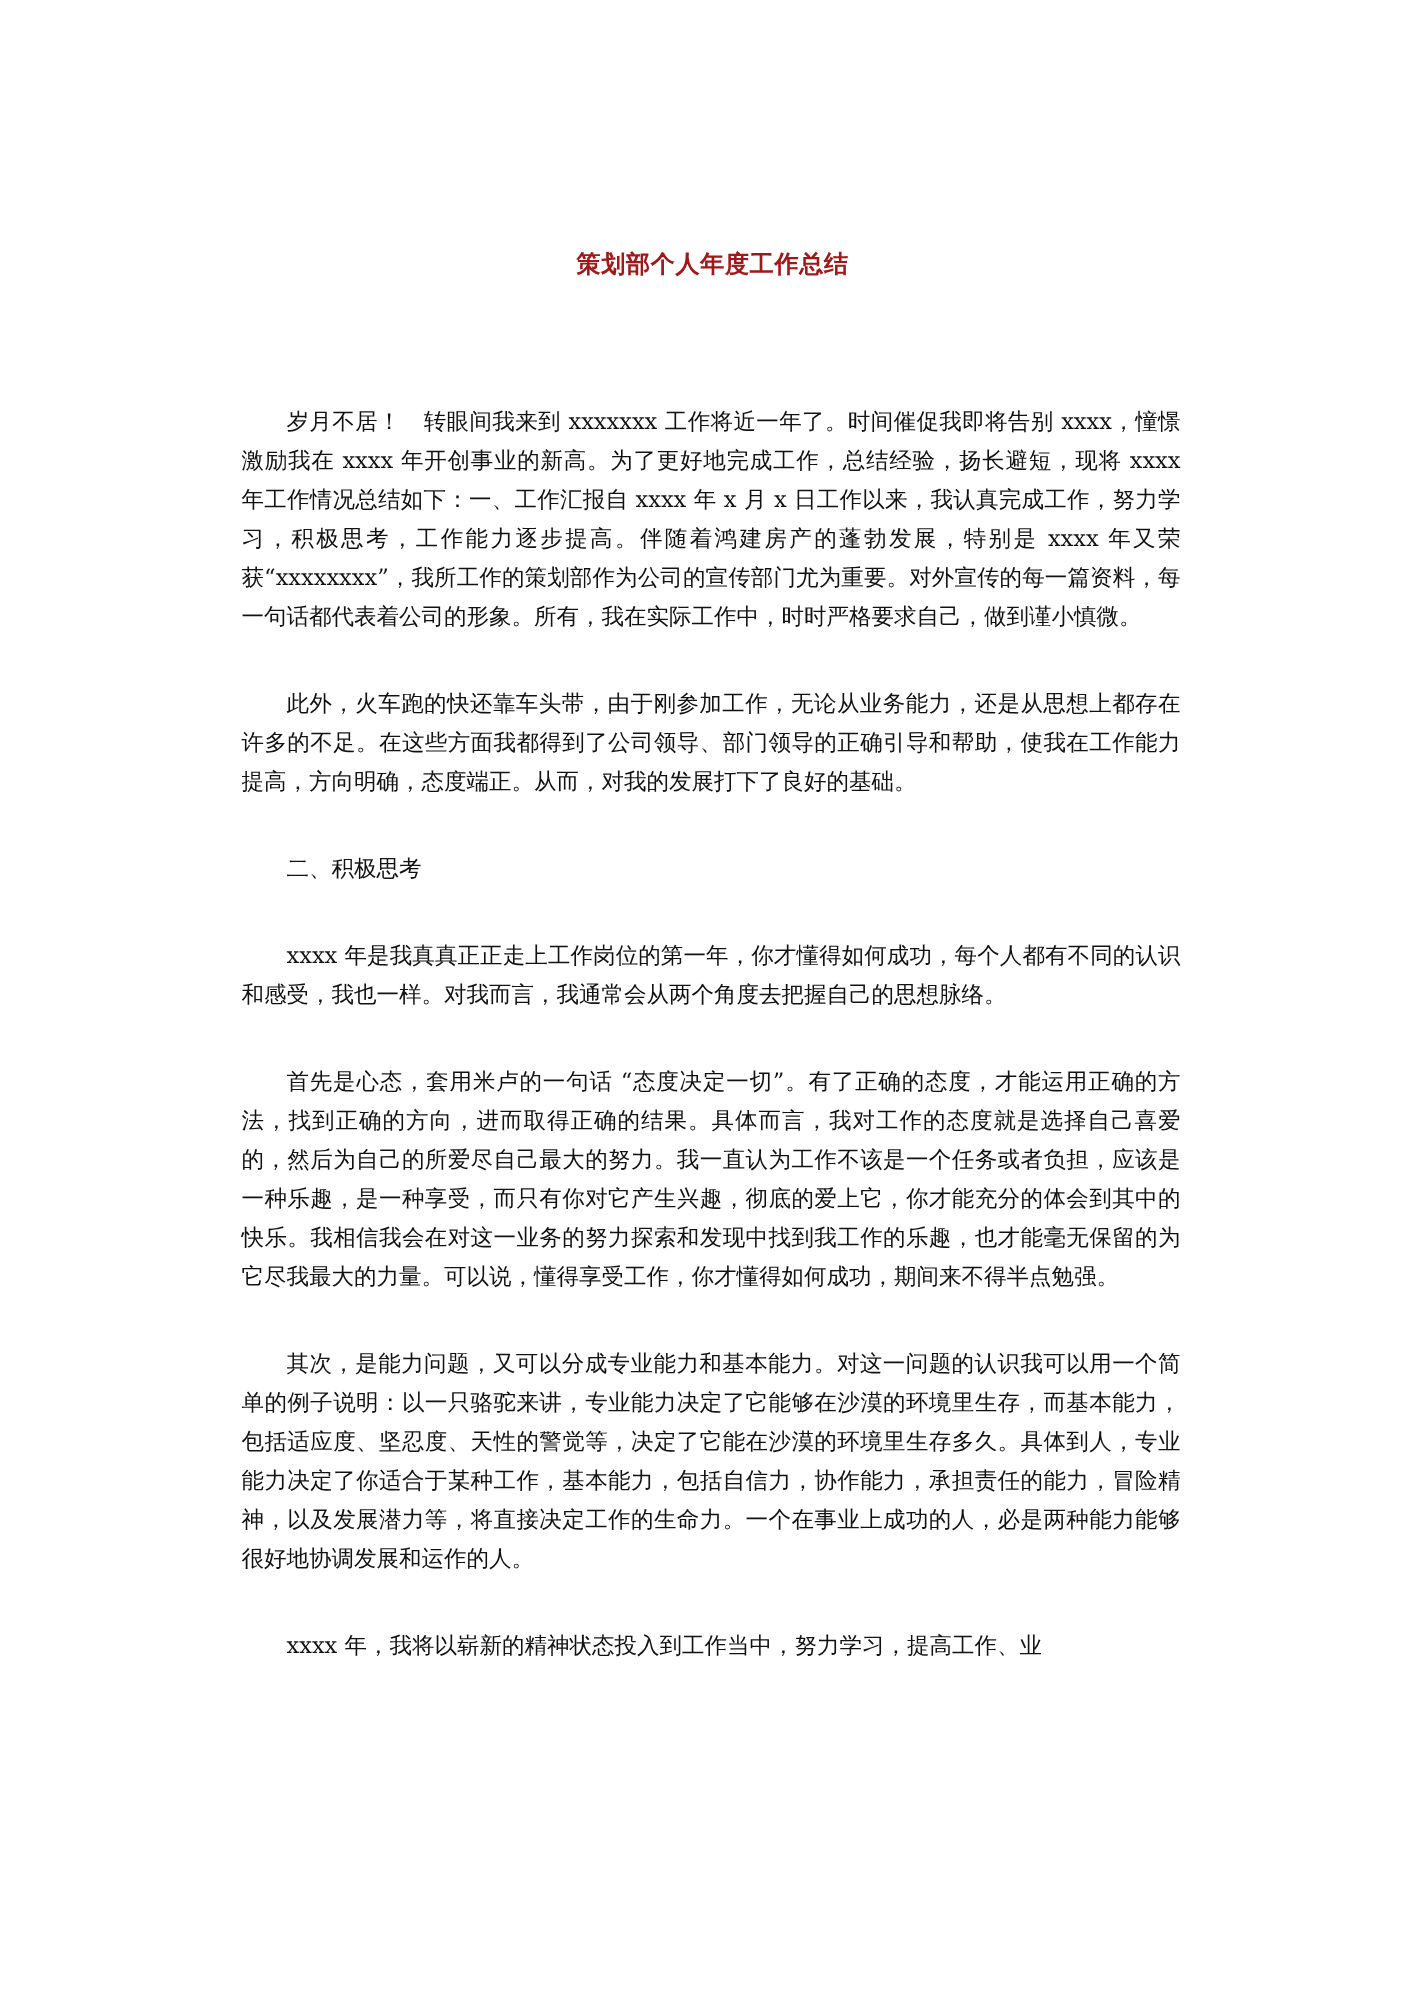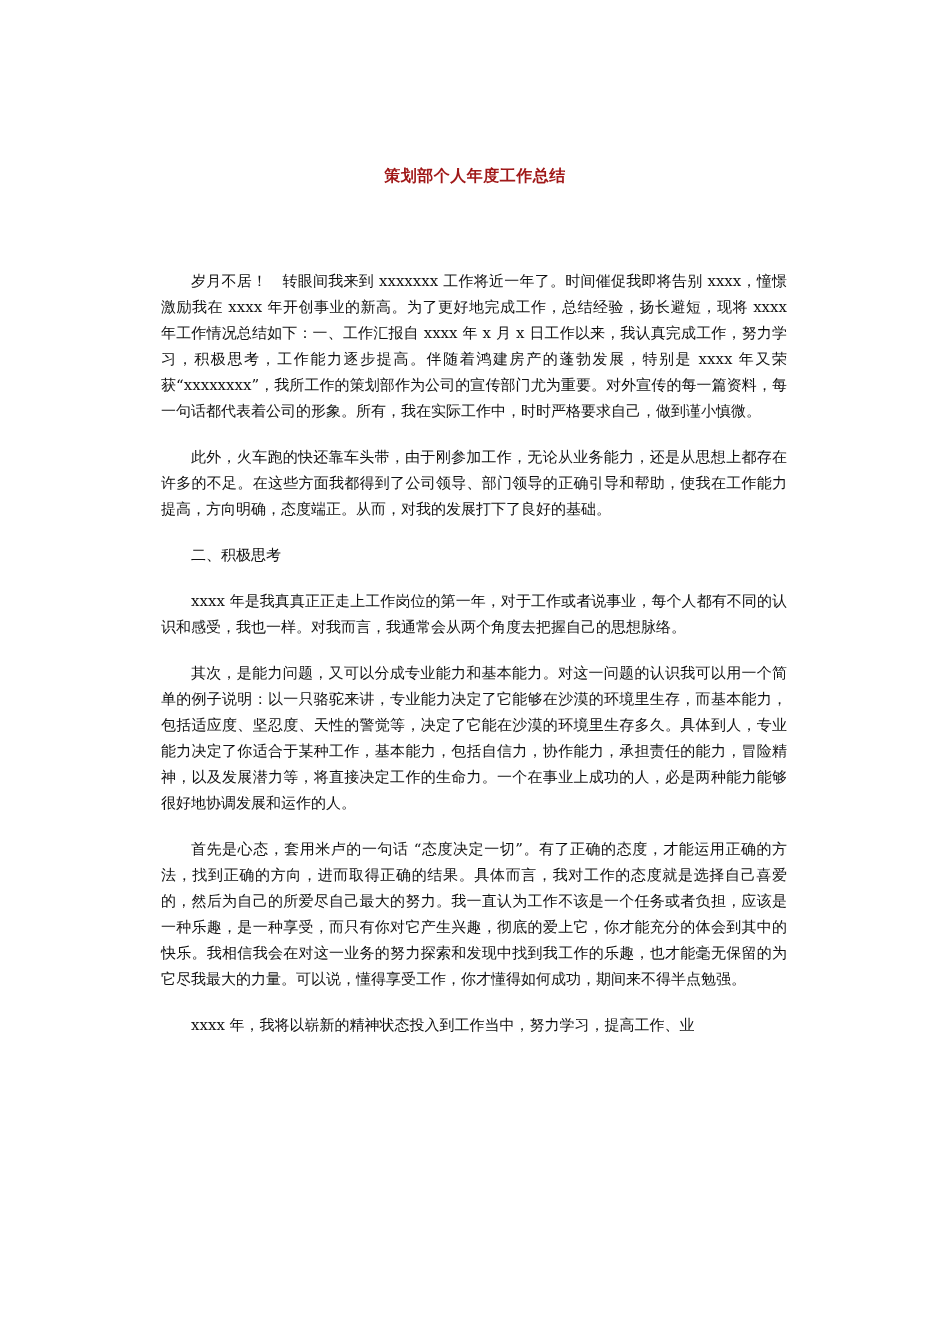--- a/index.html
+++ b/index.html
@@ -5,30 +5,30 @@
   html, body { margin: 0; padding: 0; background: #ffffff; }
   body { width: 950px; height: 1344px; position: relative; overflow: hidden;
          font-family: "DejaVu Serif", "Liberation Serif", serif; color: #111; }
   .page { position: absolute; left: 0; top: 0; width: 950px; height: 1344px; background: #fff; padding-left: 42px; }
   .title { position: absolute; top: 166px; left: 0; width: 950px; text-align: center;
            font-family: "DejaVu Sans", "Liberation Sans", sans-serif;
            font-size: 16px; font-weight: bold; color: #a01818; letter-spacing: 0.5px; }
   .body { position: absolute; left: 161px; top: 268px; width: 626px; }
   .para { margin: 0; font-size: 15px; line-height: 26px; text-indent: 2em;
           text-align: justify; text-justify: inter-character; }
-  .para + .para { margin-top: 20px; }
+  .para + .para { margin-top: 32px; }
   .heading { text-indent: 2em; }
 </style>
 </head>
 <body>
 
 <div class="page">
   <div class="title">策划部个人年度工作总结</div>
   <div class="body">
     <p class="para">岁月不居！　转眼间我来到 xxxxxxx 工作将近一年了。时间催促我即将告别 xxxx，憧憬激励我在 xxxx 年开创事业的新高。为了更好地完成工作，总结经验，扬长避短，现将 xxxx 年工作情况总结如下：一、工作汇报自 xxxx 年 x 月 x 日工作以来，我认真完成工作，努力学习，积极思考，工作能力逐步提高。伴随着鸿建房产的蓬勃发展，特别是 xxxx 年又荣获“xxxxxxxx”，我所工作的策划部作为公司的宣传部门尤为重要。对外宣传的每一篇资料，每一句话都代表着公司的形象。所有，我在实际工作中，时时严格要求自己，做到谨小慎微。</p>
     <p class="para">此外，火车跑的快还靠车头带，由于刚参加工作，无论从业务能力，还是从思想上都存在许多的不足。在这些方面我都得到了公司领导、部门领导的正确引导和帮助，使我在工作能力提高，方向明确，态度端正。从而，对我的发展打下了良好的基础。</p>
     <p class="para heading">二、积极思考</p>
-    <p class="para">xxxx 年是我真真正正走上工作岗位的第一年，对于工作或者说事业，每个人都有不同的认识和感受，我也一样。对我而言，我通常会从两个角度去把握自己的思想脉络。</p>
+    <p class="para">xxxx 年是我真真正正走上工作岗位的第一年，你才懂得如何成功，每个人都有不同的认识和感受，我也一样。对我而言，我通常会从两个角度去把握自己的思想脉络。</p>
+    <p class="para">首先是心态，套用米卢的一句话 “态度决定一切”。有了正确的态度，才能运用正确的方法，找到正确的方向，进而取得正确的结果。具体而言，我对工作的态度就是选择自己喜爱的，然后为自己的所爱尽自己最大的努力。我一直认为工作不该是一个任务或者负担，应该是一种乐趣，是一种享受，而只有你对它产生兴趣，彻底的爱上它，你才能充分的体会到其中的快乐。我相信我会在对这一业务的努力探索和发现中找到我工作的乐趣，也才能毫无保留的为它尽我最大的力量。可以说，懂得享受工作，你才懂得如何成功，期间来不得半点勉强。</p>
     <p class="para">其次，是能力问题，又可以分成专业能力和基本能力。对这一问题的认识我可以用一个简单的例子说明：以一只骆驼来讲，专业能力决定了它能够在沙漠的环境里生存，而基本能力，包括适应度、坚忍度、天性的警觉等，决定了它能在沙漠的环境里生存多久。具体到人，专业能力决定了你适合于某种工作，基本能力，包括自信力，协作能力，承担责任的能力，冒险精神，以及发展潜力等，将直接决定工作的生命力。一个在事业上成功的人，必是两种能力能够很好地协调发展和运作的人。</p>
-    <p class="para">首先是心态，套用米卢的一句话 “态度决定一切”。有了正确的态度，才能运用正确的方法，找到正确的方向，进而取得正确的结果。具体而言，我对工作的态度就是选择自己喜爱的，然后为自己的所爱尽自己最大的努力。我一直认为工作不该是一个任务或者负担，应该是一种乐趣，是一种享受，而只有你对它产生兴趣，彻底的爱上它，你才能充分的体会到其中的快乐。我相信我会在对这一业务的努力探索和发现中找到我工作的乐趣，也才能毫无保留的为它尽我最大的力量。可以说，懂得享受工作，你才懂得如何成功，期间来不得半点勉强。</p>
     <p class="para">xxxx 年，我将以崭新的精神状态投入到工作当中，努力学习，提高工作、业</p>
   </div>
 </div>
 
 </body></html>

